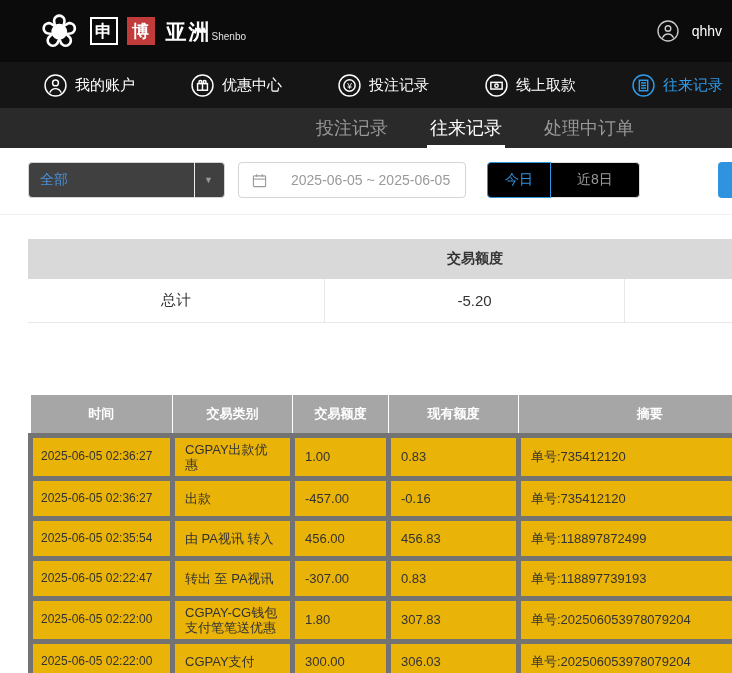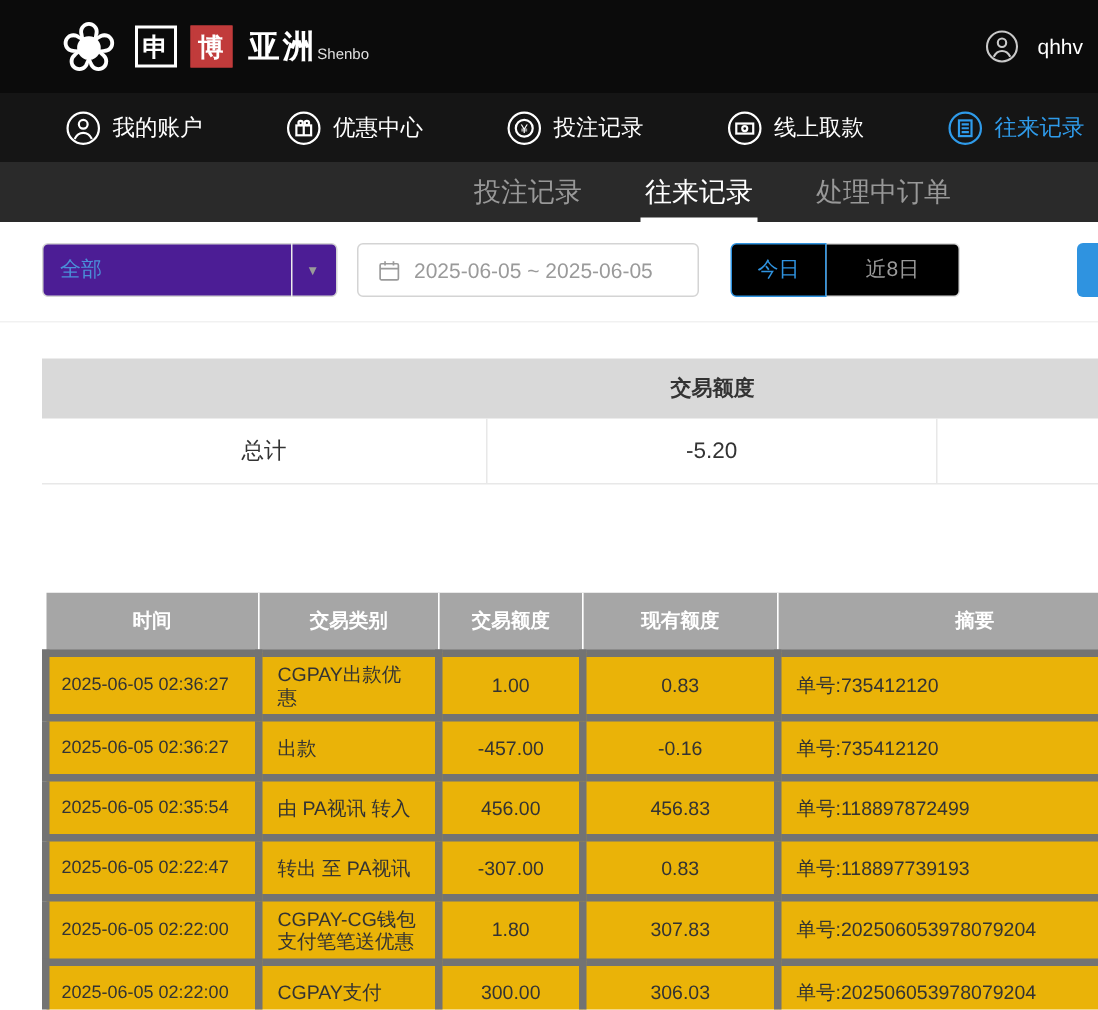--- a/index.html
+++ b/index.html
@@ -33,26 +33,26 @@
   .subnav-inner{width:950px;height:100%;display:flex;justify-content:center;gap:36px}
   .tab{color:#989898;font-size:18px;display:flex;align-items:center;position:relative;
     cursor:pointer;padding:0 3px;white-space:nowrap}
   .tab.active{color:#fff}
   .tab.active::after{content:"";position:absolute;left:0;right:0;bottom:0;height:3px;background:#fff}
 
   
   .filters{padding:14px 28px 16px;display:flex;align-items:center;position:relative;
     border-bottom:1px solid #f1f1f1}
   .select{width:197px;height:36px;border:1px solid #d4d4d4;border-radius:4px;display:flex;
-    align-items:center;padding:0 11px;cursor:pointer;background:#4c1d95}
+    align-items:center;padding:0 11px;cursor:pointer;background:#404040}
   .select-value{color:#4a90d9;font-size:14px}
   .select-arrow{margin-left:auto;color:#9a9a9a;font-size:9px;padding-left:9px;
     border-left:1px solid #ececec;line-height:36px}
   .datebox{width:228px;height:36px;border:1px solid #d4d4d4;border-radius:4px;display:flex;
-    align-items:center;gap:9px;padding:0 13px;margin-left:13px;color:#9a9a9a;font-size:14px;
+    align-items:center;gap:24px;padding:0 13px;margin-left:13px;color:#9a9a9a;font-size:14px;
     cursor:pointer;background:#fff;white-space:nowrap}
   .btn-group{display:flex;margin-left:21px}
   .qbtn{height:36px;padding:0 17px;border:1px solid #dcdcdc;background:#000000;color:#9a9a9a;
     font-size:14px;display:flex;align-items:center;margin-left:-1px;cursor:pointer;white-space:nowrap}
   .qbtn.first{border-radius:4px 0 0 4px;margin-left:0}
   .qbtn.last{border-radius:0 4px 4px 0;padding:16px 26px}
   .qbtn.active{border-color:#2f93e0;color:#2f93e0;position:relative;z-index:1}
   .search-btn{position:absolute;right:-26px;top:14px;width:40px;height:36px;background:#2f93e0;
     border-radius:4px;border:none;cursor:pointer}
 
@@ -68,21 +68,21 @@
 
   
   .table-wrap{margin:72px 0 0 28px;width:704px;overflow:hidden}
   table{border-collapse:collapse;width:750px;table-layout:fixed}
   thead th{background:#a6a6a6;color:#fff;font-size:13px;font-weight:bold;height:40px;
     border-right:1px solid #fff;text-align:center}
   thead th:last-child{border-right:none}
   tbody td{font-size:13px;color:#333;padding:4px 10px;height:40px;vertical-align:middle;
     line-height:15px;border:5px solid #737373;background:#eab308}
   tbody td.col0{font-size:12px;white-space:nowrap;padding-left:8px;padding-right:4px}
-  td.al-right{text-align:center}
+  td.al-right{text-align:left}
   td.al-left{text-align:left}
 </style>
 </head>
 <body>
 
 <header class="topbar">
   <div class="brand">
     <span class="flower">❀</span>
     <span class="brand-box">申</span>
     <span class="brand-box red">博</span>

